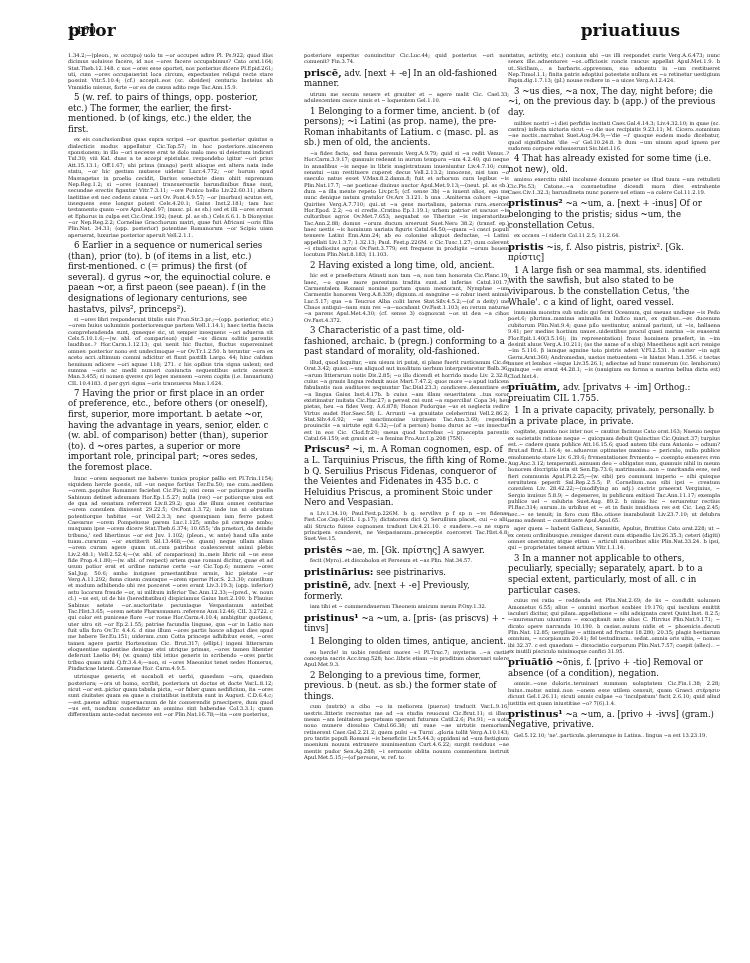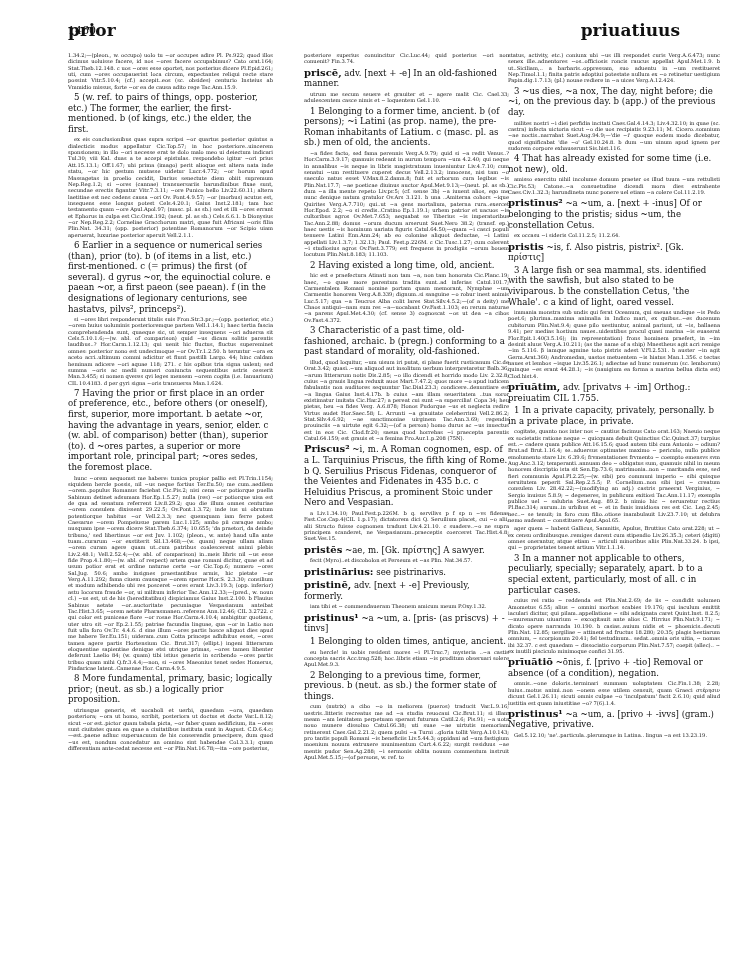--- a/index.html
+++ b/index.html
@@ -29,21 +29,20 @@
 </div>
 
 <div class="col c1">
     <p class="cit noind">1.34.2;—(pleon., w. occupo) uolo tu ~or occupes adire Pl. Ps.922; quod illos dicimus uoluisse facere, id nos ~ores facere occupabimus? Cato orat.164; Stat.Theb.12.148. c uos ~ores esse oportet, nos posterius dicere Pl.Epid.261; uti, cum ~ores occupauerint loca circum, expectantes reliqui recte stare possint Vitr.5.10.4; (cf.) accepit..eos (sc. obsides) centurio Insteius ab Vmmidio missus, forte ~or ea de causa adito rege Tac.Ann.15.9.</p>
     <p class="def sense">5 (w. ref. to pairs of things, opp. posterior, etc.) The former, the earlier, the first-mentioned. b (of kings, etc.) the elder, the first.</p>
     <p class="cit">ex eis conclusionibus quas supra scripsi ~or quartus posterior quintus a dialecticis modus appellatur Cic.Top.57; in hoc posteriore..uincerem sponsionem; in illo ~ori necesse erat te dolo malo meo ui deiectum indicari Tul.30; viii Kal. duas a te accepi epistulas. respondebo igitur ~ori prius Att.15.13.1; Off.1.67; ubi prima (imago) perit alioque est altera nata inde statu, ~or hic gestum mutasse uidetur Lucr.4.772; ~or horum apud Massagetas in proelio cecidit, Darius senectute diem obiit supremum Nep.Reg.1.2; si ~ores (cannae) transuersariis harundinibus fixae sunt, secundae erectis figantur Vitr.7.3.11; ~ore Punico bello Liv.22.60.11; altera laetitiae est nec cedens causa ~ori Ov. Pont.4.9.57; ~or (morbus) acutus est, insequens esse longus potest Cels.4.20.1; Gaius Inst.2.181; tam hoc testamento quam ~ore Apul.Apol.97; (masc. pl. as sb.) sed et illi ~ores errant et Ephorus in culpa est Cic.Orat.192; (neut. pl. as sb.) Cels.6.6.1. b Dionysius ~or Nep.Reg.2.2; Corneliae Gracchorum matri, quae fuit Africani ~oris filia Plin.Nat. 34.31; (opp. posterior) potentiae Romanorum ~or Scipio uiam aperuerat, luxuriae posterior aperuit Vell.2.1.1.</p>
     <p class="def sense">6 Earlier in a sequence or numerical series (than), prior (to). b (of items in a list, etc.) first-mentioned. c (= primus) the first (of several). d gyrus ~or, the equinoctial colure. e paean ~or, a first paeon (see paean). f (in the designations of legionary centurions, see hastatvs, pilvs², princeps²).</p>
     <p class="cit">si ~ores libri responderunt titulis suis Fron.Str.3.pr.;—(opp. posterior, etc.) ~orem huius uoluminis posterioremque partem Vell.1.14.1; haec tertia fascia comprehendenda sunt, quaeque sic, ut semper insequens ~ori aduersa sit Cels.5.10.1.6;—(w. abl. of comparison) quid ~us dicam solitis parentis laudibus..? Hor.Carm.1.12.13; qui uenit hic fluctus, fluctus supereminet omnes: posterior nono est undecimoque ~or Ov.Tr.1.2.50. b teruntur ~ora ex aceto acri..ultimum commi adicitur et fiunt pastilli Largo. 44; hinc caldam heminam adicere ~ori aquae 118; 271. c his opibus tria signa ualent; sed summa ~oris ac medii numeri coniuncta sequentibus astris cesserit Man.3.455; si nomen qveres qvi leges mensem ~orem cogita (i.e. Ianuarium) CIL 10.4183. d per gyri signa ~oris transuersa Man.1.624.</p>
     <p class="def sense">7 Having the prior or first place in an order of preference, etc., before others (or oneself), first, superior, more important. b aetate ~or, having the advantage in years, senior, elder. c (w. abl. of comparison) better (than), superior (to). d ~ores partes, a superior or more important role, principal part; ~ores sedes, the foremost place.</p>
     <p class="cit">hunc ~orem aequomst me habere: tunica propior pallio est Pl.Trin.1154; siquidem hercle possis, nil ~us neque fortius Ter.Eu.50; me cum..aedilem ~orem..populus Romanus faciebat Cic.Pis.2; nisi cena ~or potiorque puella Sabinum detinet adsumam Hor.Ep.1.5.27; nulla (res) ~or potiorque uisa est de qua ad senatum referrent Liv.8.29.2; quo die illum omnes centuriae ~orem consulem dixissent 29.22.5; Ov.Pont.1.3.72; inde ius ui obrutum potentiorque habitus ~or Vell.2.3.3; nec quemquam iam ferre potest Caesarue ~orem Pompeiusue parem Luc.1.125; ambo pii caraque ambo; nusquam ipse ~orem dicere Stat.Theb.6.374; 10.655; 'da praetori, da deinde tribuno,' sed libertinus ~or est Juv. 1.102; (pleon., w. ante) haud ulla ante tuam..curarum ~or exstiterit Sil.13.468;—(w. quam) neque ullam aliam ~orem curam agere quam ut..cum patribus coalescerent animi plebis Liv.2.48.1; Vell.2.52.4;—(w. abl. of comparison) in..meis libris nil ~us esse fide Prop.4.1.80;—(w. abl. of respect) artem quae romani dicitur, quae et ad usum potior erat et ordine naturae certe ~or Cic.Top.6; numero ~ores Sal.Jug. 50.6; ambo insignes praestantibus armis, hic pietate ~or Verg.A.11.292; fama ciuem causaque ~orem sperne Hor.S. 2.3.30; consilium et modum adhibendo ubi res posceret ~ores erant Liv.3.19.3; (opp. inferior) astu locorum fraude ~or, ui militum inferior Tac.Ann.12.33;—(pred., w. noun cl.) ~us est, ut de his (hereditatibus) dispiciamus Gaius Inst.2.100. b Flauius Sabinus aetate ~or..auctoritate pecuniaque Vespasianum anteibat Tac.Hist.3.65; ~orem aetate Pharasmanen..referens Ann.12.46; CIL 3.2722. c qui color est puniceae flore ~or rosae Hor.Carm.4.10.4; ambigitur quotiens, uter utro sit ~or Ep.2.1.55; patriae facundia linguae, qua ~or in Latio non fuit ulla foro Ov.Tr. 4.4.6. d sine illum ~ores partis hosce aliquot dies apud me habere Ter.Eu.151; uideram..cum Cotta princeps adhibitus esset, ~ores tamen agere partis Hortensium Cic. Brut.317; (ellipt.) ingeni litterarum eloquentiae sapientiae denique etsi utrique primas, ~ores tamen libenter deferunt Laelio 84; (w. quam) tibi istius generis in scribendo ~ores partis tribuo quam mihi Q.fr.3.4.4;—non, si ~ores Maeonius tenet sedes Homerus, Pindaricae latent..Camenae Hor. Carm.4.9.5.</p>
-    <p class="def sense">8 More fundamental, primary, basic; logically prior; (neut. as sb.) a logically prior proposition.</p>
     <p class="cit">utriusque generis, et uocaboli et uerbi, quaedam ~ora, quaedam posteriora; ~ora ut homo, scribit, posteriora ut doctus et docte Var.L.8.12; sicut ~or est..pictor quam tabula picta, ~or faber quam aedificium, ita ~ores sunt ciuitates quam ea quae a ciuitatibus instituta sunt in August. C.D.6.4.c;—est..paene adhuc superuacuum de his conserendis praecipere, dum quod ~us est, nondum concedatur an omnino sint habendae Col.3.3.1; quam differentiam ante-cedat necesse est ~or Plin.Nat.16.78;—ita ~ore posterius,</p>
   </div>
 <div class="col c2">
     <p class="cit noind">posteriore superius conuincitur Cic.Luc.44; quid posterius ~ori non conuenit? Fin.3.74.</p>
     <p class="hwline entry"><span class="hw">priscē,</span><span> adv. [next + -e] In an old-fashioned manner.</span></p>
     <p class="cit">utrum me secum seuere et grauiter et ~ agere malit Cic. Cael.33; adulescentem casce nimis et ~ loquentem Gel.1.10.</p>
     <p class="def sense">1 Belonging to a former time, ancient. b (of persons); ~i Latini (as prop. name), the pre-Roman inhabitants of Latium. c (masc. pl. as sb.) men of old, the ancients.</p>
     <p class="cit">~a fides facto, sed fama perennis Verg.A.9.79; quid si ~a redit Venus..? Hor.Carm.3.9.17; quamuis redeant in aurum tempora ~um 4.2.40; qui neque in annalibus ~is neque in libris magistratuum inueniuntur Liv.4.7.10; cum senatui ~um restituere cuperet decus Vell.2.13.2; innocens, nisi tam ~o saeculo natus esset V.Max.8.2.damn.8; fuit et arborum cura legibus ~is Plin.Nat.17.7; ~ae poeticae diuinus auctor Apul.Met.9.13;—(neut. pl. as sb.) dum ~a illa mente repeto Liv.pr.5; (cf. sense 3b) ~a iuuent alios, ego me nunc denique natum gratulor Ov.Ars 3.121. b una ..Amiterna cohors ~ique Quirites Verg.A.7.710; qui..ut ~a gens mortalium, paterna rura..exercet Hor.Epod. 2.2; ~o si credis..Cratino Ep.1.19.1; urbem patrior et uacuos ~is cultoribus agros Ov.Met.7.653; aequabat se Tiberius ~is imperatoribus Tac.Ann.2.88; domus ~orum ducum arserunt Suet.Nero 38.2; (transf. ep.) haec uestis ~is hominum uariata figuris Catul.64.50;—quam ~i casci populi tenuere Latini Enn.Ann.24; ab eo coloniae aliquot deductae, ~i Latini appellati Liv.1.3.7; 1.32.13; Paul. Fest.p.226M. c Cic.Tusc.1.27; cum colerent ~i studiosius agros Ov.Fast.3.779; est frequens in prodigiis ~orum bouem locutum Plin.Nat.8.183; 11.103.</p>
     <p class="def sense">2 Having existed a long time, old, ancient.</p>
     <p class="cit">hic est e praefectura Atinati non tam ~a, non tam honorata Cic.Planc.19; haec, ~o quae more parentum tradita sunt..ad inferias Catul.101.7; Carmentalem Romani nomine portam quam memorant, Nymphae ~um Carmentis honorem Verg.A.8.339; dignum..si sanguine ~o robur inest animis Luc.5.17; qua ~a Teucros Alba colit lares Stat.Silv.4.5.2;—(of a deity) me Chaos antiqui—nam sum res ~a—uocabant Ov.Fast.1.103; en rerum naturae ~a parens Apul.Met.4.30; (cf. sense 3) cognoscat ~os ut dea ~a cibos Ov.Fast.4.372.</p>
@@ -64,21 +63,21 @@
   </div>
 <div class="col c3">
     <p class="cit noind">status, activity, etc.) coniunx ubi ~us illi respondet curis Verg.A.6.473; nunc senex ille..adnentores ~os..officiosis roncis raucus appellat Apul.Met.1.9. b ut..Siciliam,.. a barbaris..oppressam, suo aduentu in ~um restitueret Nep.Timol.1.1; finita patris adoptiui potestate nullum ex ~o retinetur uestigium Papin.dig.1.7.13; (pl.) nouae rediere in ~a uices Verg.A.12.424.</p>
     <p class="def sense">3 ~us dies, ~a nox, The day, night before; die ~i, on the previous day. b (app.) of the previous day.</p>
     <p class="cit">milites nostri ~i diei perfidia incitati Caes.Gal.4.14.3; Liv.4.32.10; in quae (sc. castra) infecta uictoria sicut ~o die uos recipiatis 9.23.11; M. Cicero..somnium ~ae noctis..narrabat Suet.Aug.94.9;—'die ~i' quoque eodem modo dicebatur, quod significabat 'die ~o' Gel.10.24.8. b dum ~um uinum apud ignem per sudorem corpore exhauserunt Sis.hist.116.</p>
     <p class="def sense">4 That has already existed for some time (i.e. not new), old.</p>
     <p class="cit">amisso exercitu nihil incolume domum praeter os illud tuum ~um rettulisti Cic.Pis.53; Catone..~a consuetudine dicendi mora dies extrahente Caes.Civ.1.32.3; harundineta nunc ponere uel etiam ~a colere Col.11.2.19.</p>
     <p class="hwline entry"><span class="hw">pristīnus²</span><span> ~a ~um, a. [next + -inus] Of or belonging to the pristis; sidus ~um, the constellation Cetus.</span></p>
     <p class="cit">ex occasu ~i sideris Col.11.2.5; 11.2.64.</p>
     <p class="hwline entry"><span class="hw">pristis</span><span> ~is, f. Also pistris, pistrix². [Gk. πρίστις]</span></p>
-    <p class="def sense">3 A large fish or sea mammal, sts. identified with the sawfish, but also stated to be viviparous. b the constellation Cetus, 'the Whale'. c a kind of light, oared vessel.</p>
+    <p class="def sense">1 A large fish or sea mammal, sts. identified with the sawfish, but also stated to be viviparous. b the constellation Cetus, 'the Whale'. c a kind of light, oared vessel.</p>
     <p class="cit">immania monstra sub undis qui ferat Oceanum, qui saeuas undique ~is Pedo poet.6; plurima..maxima animalia in Indico mari, ex quibus..~es ducenum cubitorum Plin.Nat.9.4; quae pilo uestiuntur, animal pariunt, ut ~is, ballaena 9.41; per medias hostium naues..uidentibus procul quasi marina ~is euaserat Flor.Epit.1.40(3.5.16); (in representation) frons hominem praefert, in ~im desinit aluus Verg.A.10.211; (as the name of a ship) Mnestheus agit acri remige ~im 5.116. β iamque agmine toto pistris adest V.Fl.2.531. b auster ~in agit Germ.Arat.360; Andromedan, uastos metuentem ~is hiatus Man.1.356. c tectas naues et lembos ~isque Liv.35.26.1; adiectae ad hunc numerum (sc. lemborum) quinque ~es erant 44.28.1; ~is (nauigium ea forma a marina bellua dicta est) Clod.hist.4.</p>
     <p class="hwline entry"><span class="hw">prīuātim,</span><span> adv. [privatvs + -im] Orthog.: preiuatim CIL 1.755.</span></p>
     <p class="def sense">1 In a private capacity, privately, personally. b in a private place, in private.</p>
     <p class="cit">cogitate, quanto nos inter nos ~ cautius facimus Cato orat.163; Naeuio neque ex societatis ratione neque ~ quicquam debuit Quinctius Cic.Quinct.37; turpius est..~ cadere quam publice Att.16.15.6; quod autem tibi cum Antonio ~ odium? Brut.ad Brut.1.16.4; se..aduersus optimates maximo ~ periculo, nullo publice emolumento stare Liv. 6.39.6; frvmentationes frvmento ~ coempto emensvs svm Aug.Anc.3.12; temperanti..annuam deo ~ obligatus sum, quamuis nihil in meum honorem discriptio ista sit Sen.Ep.73.6; matrimonia..non ~ maritanda esse, sed fieri communia Apul.Pl.2.25;—(w. sibi) pro communi imperio ~ sibi quisque seruitutem peperit Sal.Rep.2.5.5; P. Cornelium..non sibi ipsi ~ creatum consulem Liv. 28.42.22;—(modifying an adj.) castris praeerat Verginius, ~ Sergio inuisus 5.8.9; ~ degeneres, in publicum exitiosi Tac.Ann.11.17; exempla publice uel ~ salubria Suet.Aug. 89.2. b nimio hic ~ seruaretur rectius Pl.Bac.314; aurum..in urbibus et ~ et in fanis inuidiosa res est Cic. Leg.2.45; nec..~ se tenuit; in foro cum filio..otiose inambulauit Liv.23.7.10; ut delubra nemo audeant ~ constituere Apul.Apol.65.</p>
     <p class="cit">ager quem ~ habent Gallicus, Samnitis, Apulus, Bruttius Cato orat.228; ut ~ ex censu ordinibusque..remiges darent cum stipendio Liv.26.35.3; ceteri (digiti) omnes onerantur, atque etiam ~ articuli minoribus aliis Plin.Nat.33.24. b ipsi, qui ~ proprietates tenent artium Vitr.1.1.14.</p>
     <p class="def sense">3 In a manner not applicable to others, peculiarly, specially; separately, apart. b to a special extent, particularly, most of all. c in particular cases.</p>
     <p class="cit">cuius rei ratio ~ reddenda est Plin.Nat.2.69; de iis ~ condidit uolumen Amometus 6.55; alius ~ omnini morbos scabies 19.176; qui iaculum emittit iaculari dicitur, qui pilam..appellatione ~ sibi adsignata caret Quint.Inst. 8.2.5;—murenarum uiuarium ~ excogitauit ante alios C. Hirrius Plin.Nat.9.171; ~ dicato opere narranda 10.190. b casias..auium nidis et ~ phoenicis..decuti Plin.Nat. 12.85; uergiliae ~ attinent ad fructus 18.280; 20.35; plagis bestiarum omnium, ~ scorpionum 20.41; fel testudinum.. sedat..omnia oris uitia, ~ nomas ibi 32.37. c est quaedam ~ dissociatio corporum Plin.Nat.7.57; coepit (allec).. ~ ex inutili pisciculo minimoque confici 31.95.</p>
     <p class="hwline entry"><span class="hw">prīuātiō</span><span> ~ōnis, f. [privo + -tio] Removal or absence (of a condition), negation.</span></p>
     <p class="cit">omnis..~one doloris..terminari summam uoluptatem Cic.Fin.1.38; 2.28; huius..motus animi..non ~onem esse utilem censuit, quam Graeci στέρησιν dicunt Gel.1.26.11; sicuti omnis culpae ~o 'inculpatum' facit 2.6.10; quid aliud iustitia est quam iniustitiae ~o? 7(6).1.4.</p>
     <p class="hwline entry"><span class="hw">pristinus¹</span><span> ~a ~um, a. [privo + -ivvs] (gram.) Negative, privative.</span></p>

